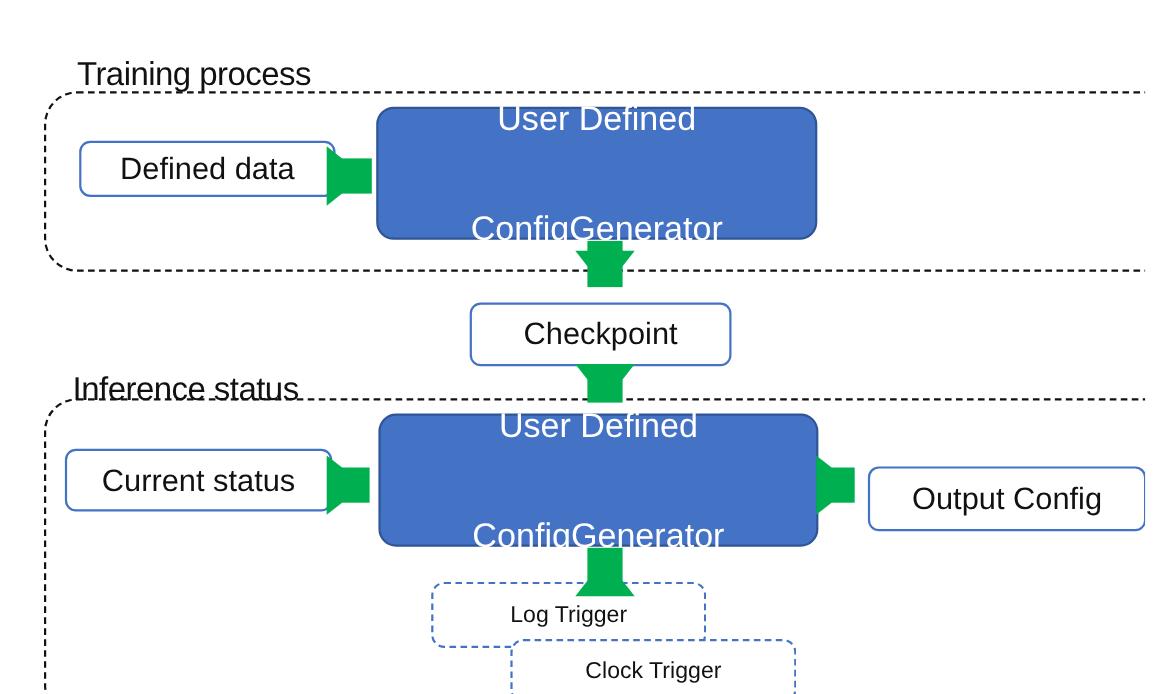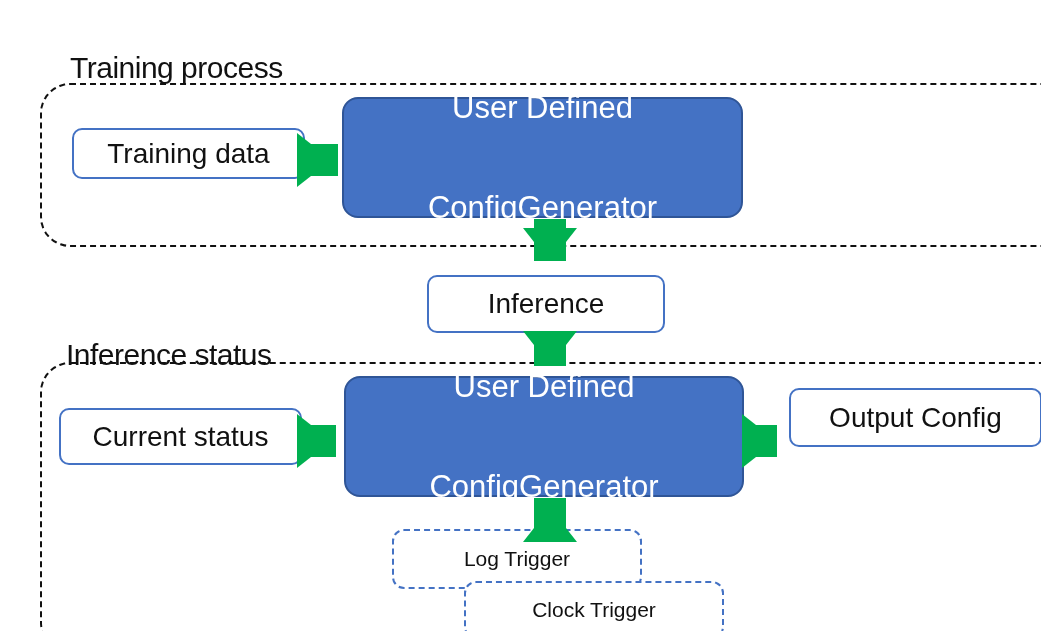--- a/index.html
+++ b/index.html
@@ -84,58 +84,58 @@
   
   #training-title   { left:22px;  top:3px; }
   #training-section { left:8px;   top:51px;  width:1041px; height:164px; }
   #training-data    { left:40px;  top:96px;  width:233px;  height:51px; }
   #gen-training     { left:310px; top:65px;  width:401px;  height:121px; }
   #checkpoint       { left:395px; top:243px; width:238px;  height:58px; }
   #inference-title  { left:18px;  top:290px; }
   #inference-section{ left:8px;   top:330px; width:1036px; height:292px; }
   #current-status   { left:27px;  top:376px; width:243px;  height:57px; }
   #gen-inference    { left:312px; top:344px; width:400px;  height:121px; }
-  #output-config    { left:757px; top:356px; width:253px;  height:59px; }
+  #output-config    { left:757px; top:392px; width:253px;  height:59px; }
   #log-trigger      { left:360px; top:497px; width:250px;  height:60px; z-index:2; }
   #clock-trigger    { left:432px; top:549px; width:260px;  height:58px; z-index:3; }
 
   #arrow-training-data { left:274px; top:112px; width:37px; height:24px; }
   #arrow-gen1-checkpoint { left:502px; top:187px; width:22px; height:55px; }
   #arrow-checkpoint-gen2 { left:502px; top:302px; width:22px; height:43px; }
   #arrow-current-status { left:272px; top:393px; width:39px; height:24px; }
   #arrow-gen2-output { left:713px; top:393px; width:43px; height:24px; }
   #arrow-triggers-gen2 { left:502px; top:464px; width:22px; height:34px; }
 </style>
 </head>
 <body>
 
 <div class="canvas">
 
   <div id="training-title" class="section-title">Training process</div>
 
   <div id="training-section" class="dashed-container"></div>
 
-  <div id="training-data" class="node light">Training data</div>
+  <div id="training-data" class="node light">Defined data</div>
 
   <div id="arrow-training-data" class="arrow right">
     <div class="shaft"></div>
     <div class="head"></div>
   </div>
 
   <div id="gen-training" class="node blue">
     <span>User Defined</span>
     <span>ConfigGenerator</span>
   </div>
 
   <div id="arrow-gen1-checkpoint" class="arrow down">
     <div class="shaft"></div>
     <div class="head"></div>
   </div>
 
-  <div id="checkpoint" class="node light">Inference</div>
+  <div id="checkpoint" class="node light">Checkpoint</div>
 
   <div id="arrow-checkpoint-gen2" class="arrow down">
     <div class="shaft"></div>
     <div class="head"></div>
   </div>
 
   <div id="inference-title" class="section-title">Inference status</div>
 
   <div id="inference-section" class="dashed-container"></div>
 

